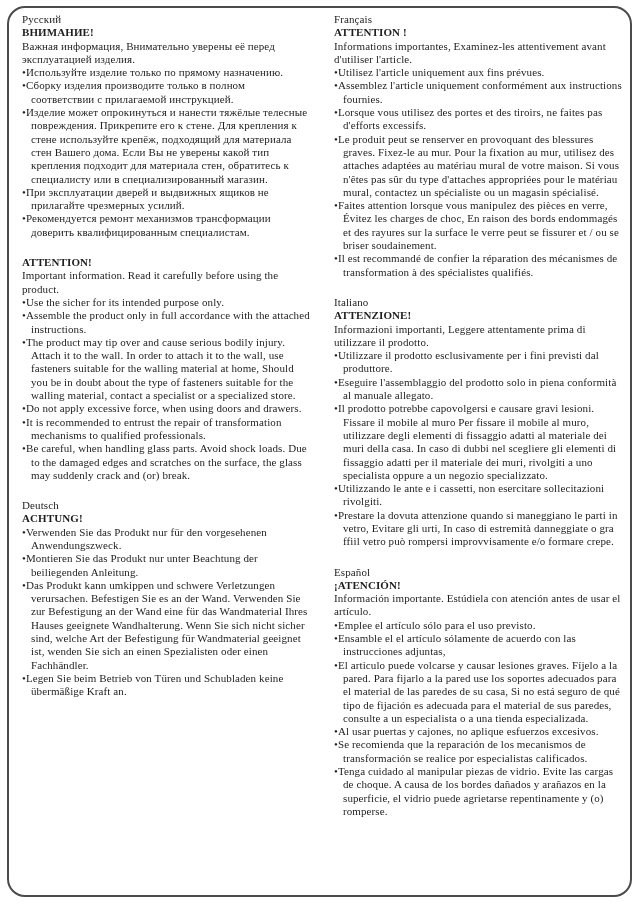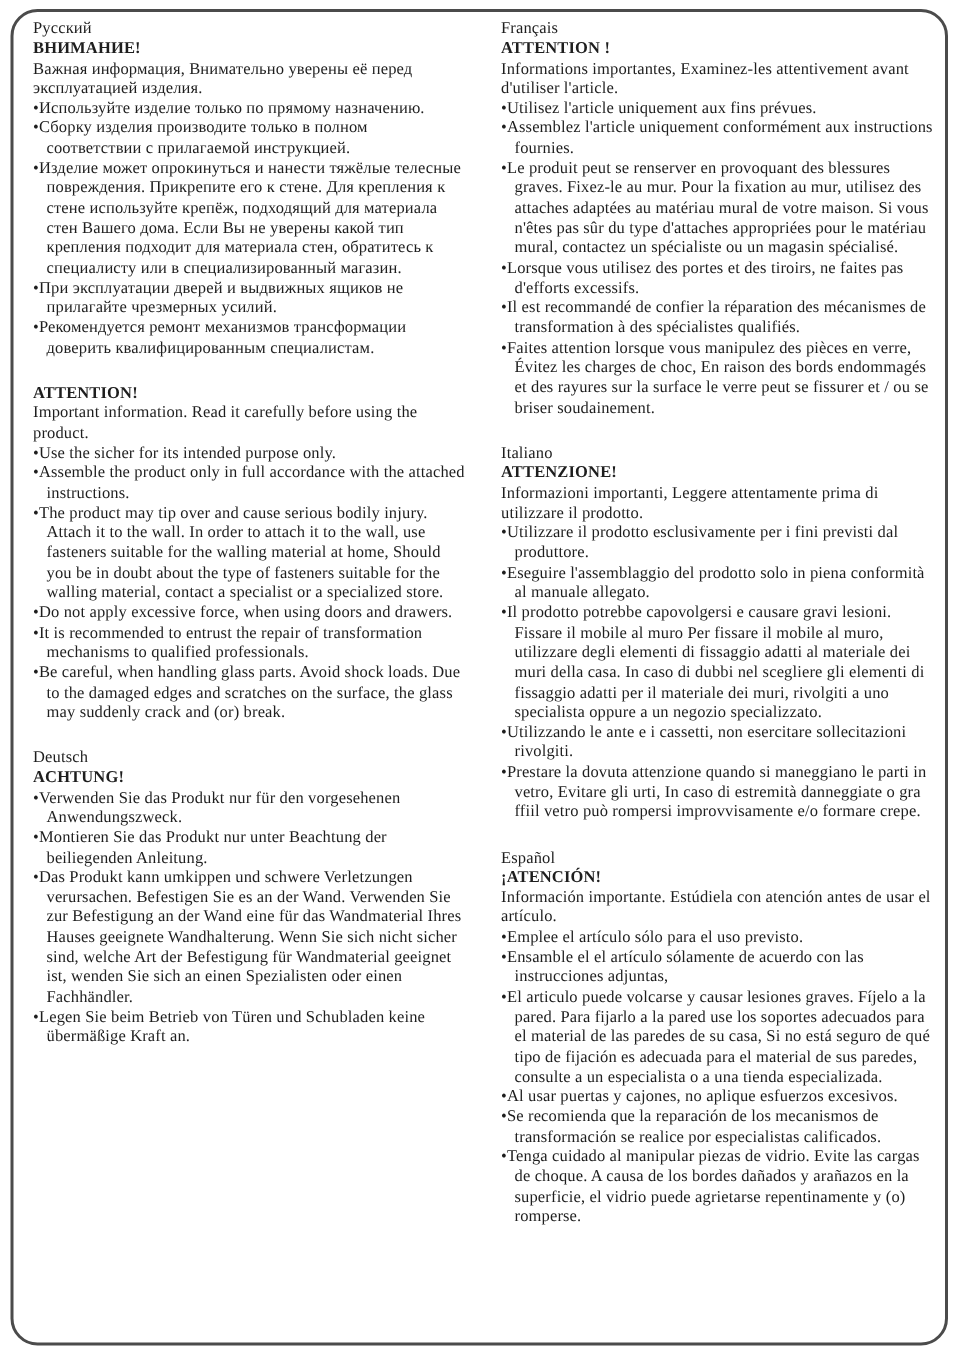--- a/index.html
+++ b/index.html
@@ -109,24 +109,24 @@
       </div>
     </div>
   <div class="column">
       <div class="section">
         <div class="lang-label">Français</div>
         <div class="section-title">ATTENTION !</div>
         <div class="section-intro">Informations importantes, Examinez-les attentivement avant d'utiliser l'article.</div>
         <ul class="bullet-list">
           <li class="bullet">Utilisez l'article uniquement aux fins prévues.</li>
           <li class="bullet">Assemblez l'article uniquement conformément aux instructions fournies.</li>
+          <li class="bullet">Lorsque vous utilisez des portes et des tiroirs, ne faites pas d'efforts excessifs.</li>
           <li class="bullet">Le produit peut se renserver en provoquant des blessures graves. Fixez-le au mur. Pour la fixation au mur, utilisez des attaches adaptées au matériau mural de votre maison. Si vous n'êtes pas sûr du type d'attaches appropriées pour le matériau mural, contactez un spécialiste ou un magasin spécialisé.</li>
-          <li class="bullet">Lorsque vous utilisez des portes et des tiroirs, ne faites pas d'efforts excessifs.</li>
+          <li class="bullet">Faites attention lorsque vous manipulez des pièces en verre, Évitez les charges de choc, En raison des bords endommagés et des rayures sur la surface le verre peut se fissurer et / ou se briser soudainement.</li>
           <li class="bullet">Il est recommandé de confier la réparation des mécanismes de transformation à des spécialistes qualifiés.</li>
-          <li class="bullet">Faites attention lorsque vous manipulez des pièces en verre, Évitez les charges de choc, En raison des bords endommagés et des rayures sur la surface le verre peut se fissurer et / ou se briser soudainement.</li>
         </ul>
       </div>
       <div class="section">
         <div class="lang-label">Italiano</div>
         <div class="section-title">ATTENZIONE!</div>
         <div class="section-intro">Informazioni importanti, Leggere attentamente prima di utilizzare il prodotto.</div>
         <ul class="bullet-list">
           <li class="bullet">Utilizzare il prodotto esclusivamente per i fini previsti dal produttore.</li>
           <li class="bullet">Eseguire l'assemblaggio del prodotto solo in piena conformità al manuale allegato.</li>
           <li class="bullet">Il prodotto potrebbe capovolgersi e causare gravi lesioni. Fissare il mobile al muro Per fissare il mobile al muro, utilizzare degli elementi di fissaggio adatti al materiale dei muri della casa. In caso di dubbi nel scegliere gli elementi di fissaggio adatti per il materiale dei muri, rivolgiti a uno specialista oppure a un negozio specializzato.</li>

